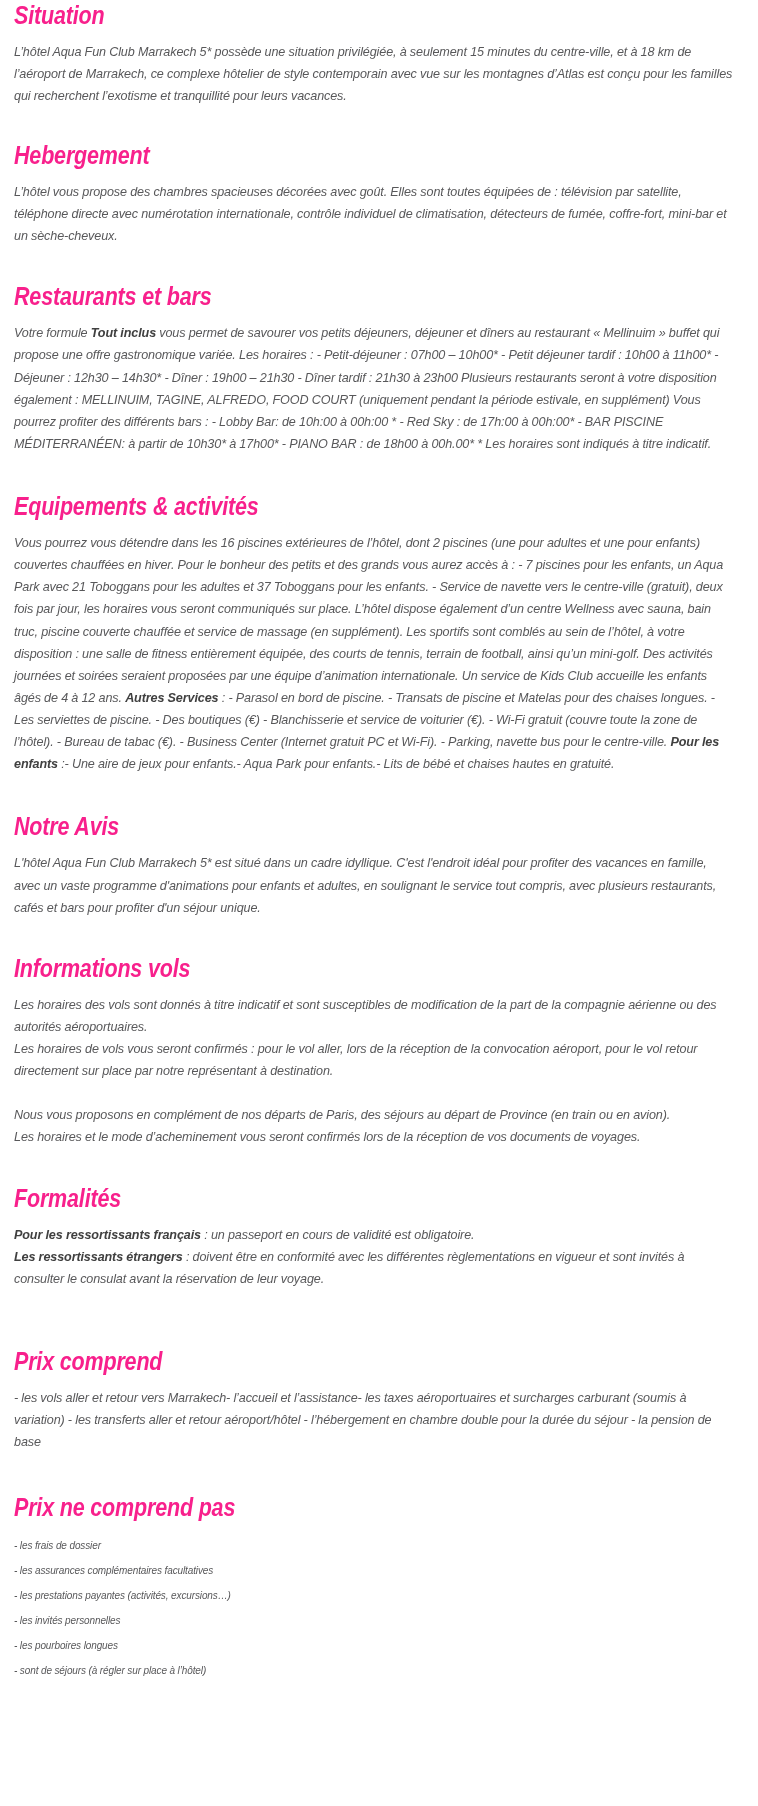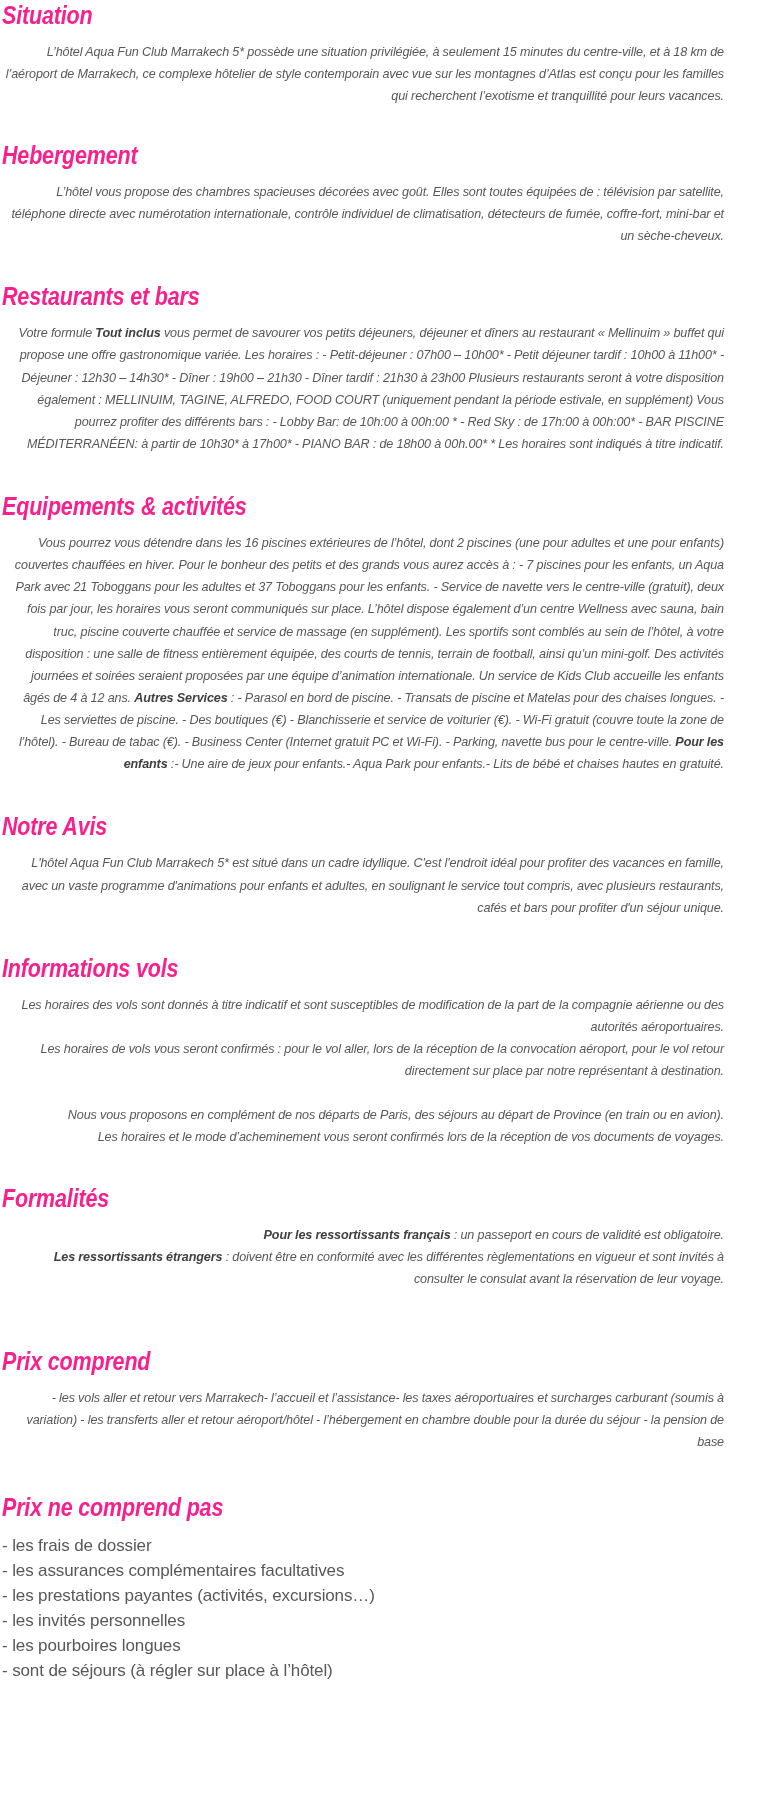--- a/index.html
+++ b/index.html
@@ -12,20 +12,21 @@
     width: 758px;
     font-family: "Liberation Sans", "DejaVu Sans", sans-serif;
     color: #58585a;
     -webkit-font-smoothing: antialiased;
   }
   .page {
     width: 730px;
     box-sizing: border-box;
     padding: 0 6px 14px 2px;
     background: #ffffff;
+    margin-left: 12px;
   }
   .section {
     margin: 0;
   }
   h2.section-title {
     font-family: "Liberation Sans", "DejaVu Sans", sans-serif;
     font-style: italic;
     font-weight: 700;
     color: #f8208c;
     font-size: 25px;
@@ -40,36 +41,37 @@
   p.body-text,
   .line-block p {
     font-family: "Liberation Sans", "DejaVu Sans", sans-serif;
     font-style: italic;
     font-weight: 400;
     font-size: 12.6px;
     line-height: 22.1px;
     color: #58585a;
     margin: 0;
     padding: 0;
-    text-align: right;
+    text-align: left;
     letter-spacing: -0.12px;
     word-spacing: -0.1px;
   }
   p.body-text b,
   .line-block p b {
     font-weight: 700;
     font-style: italic;
     color: #404040;
   }
   .line-block p {
     margin: 0;
   }
   .list-lines p {
     font-family: "Liberation Sans", "DejaVu Sans", sans-serif;
-    font-size: 17px;
+    font-style: italic;
+    font-size: 10px;
     line-height: 25px;
     color: #58585a;
     margin: 0;
     letter-spacing: -0.12px;
   }
   
   .sec-situation      { padding-top: 2px; }
   .sec-hebergement    { padding-top: 34px; }
   .sec-restaurants    { padding-top: 36px; }
   .sec-equipements    { padding-top: 38px; }

